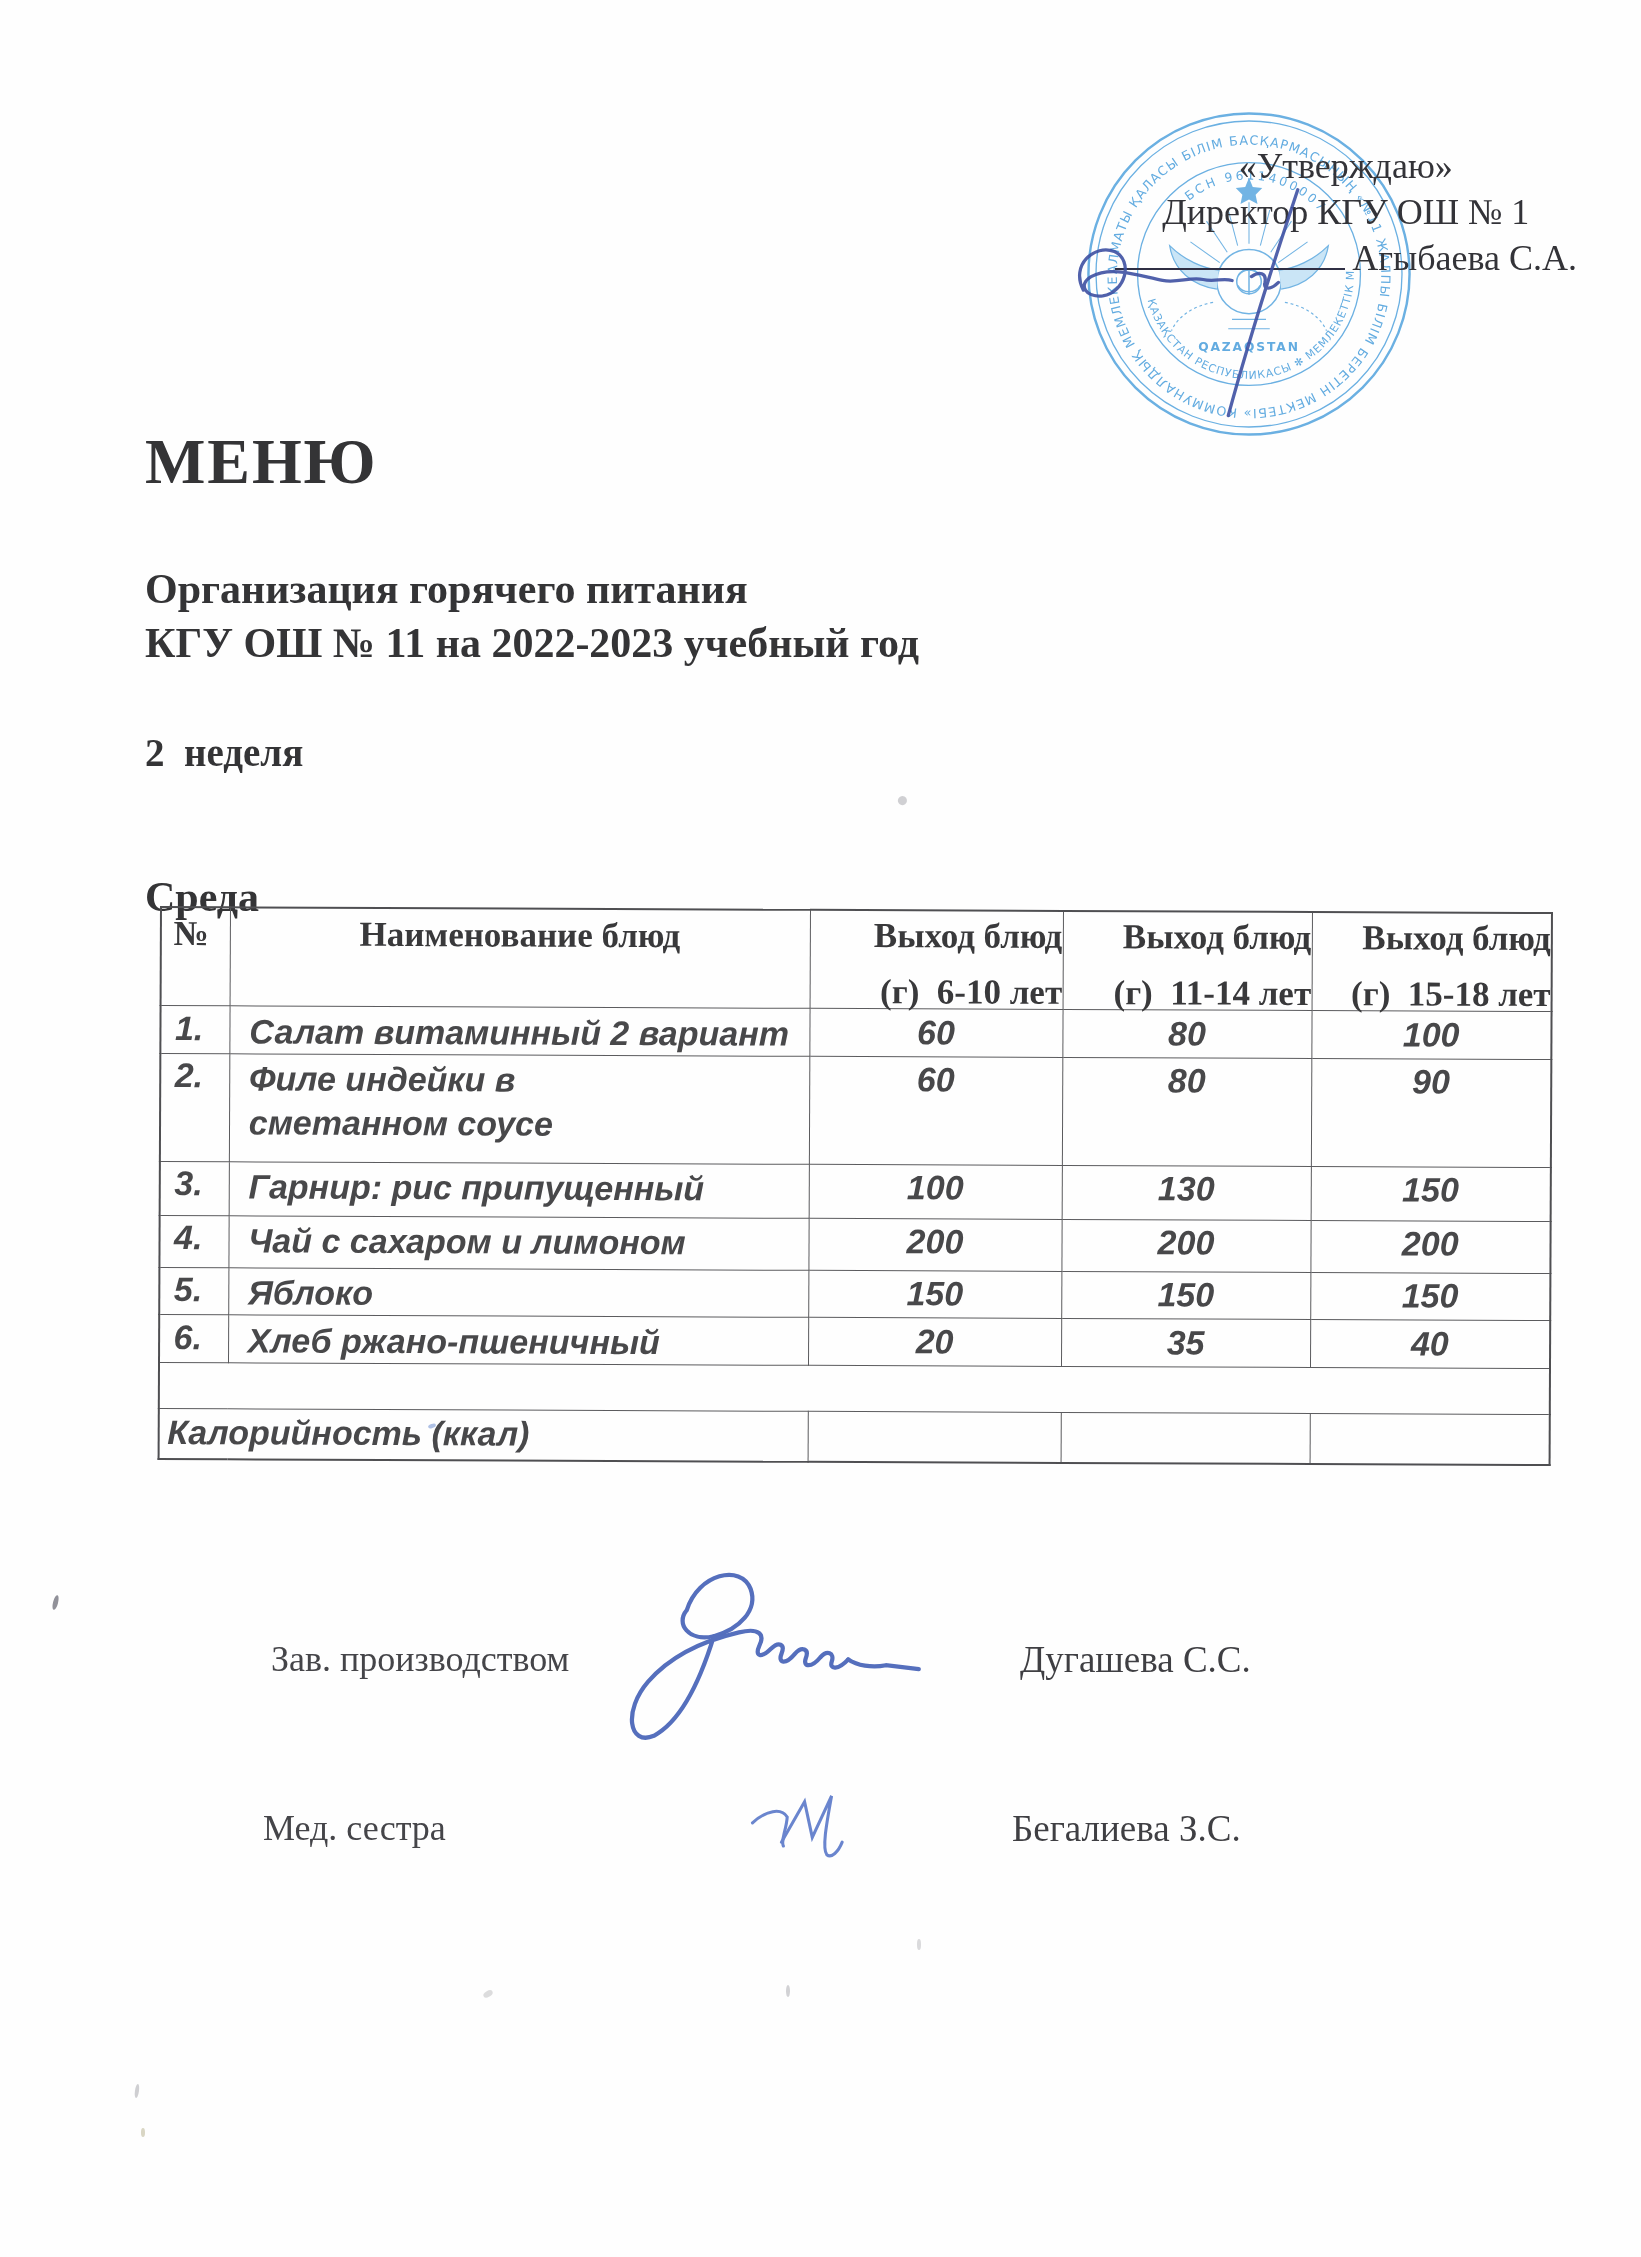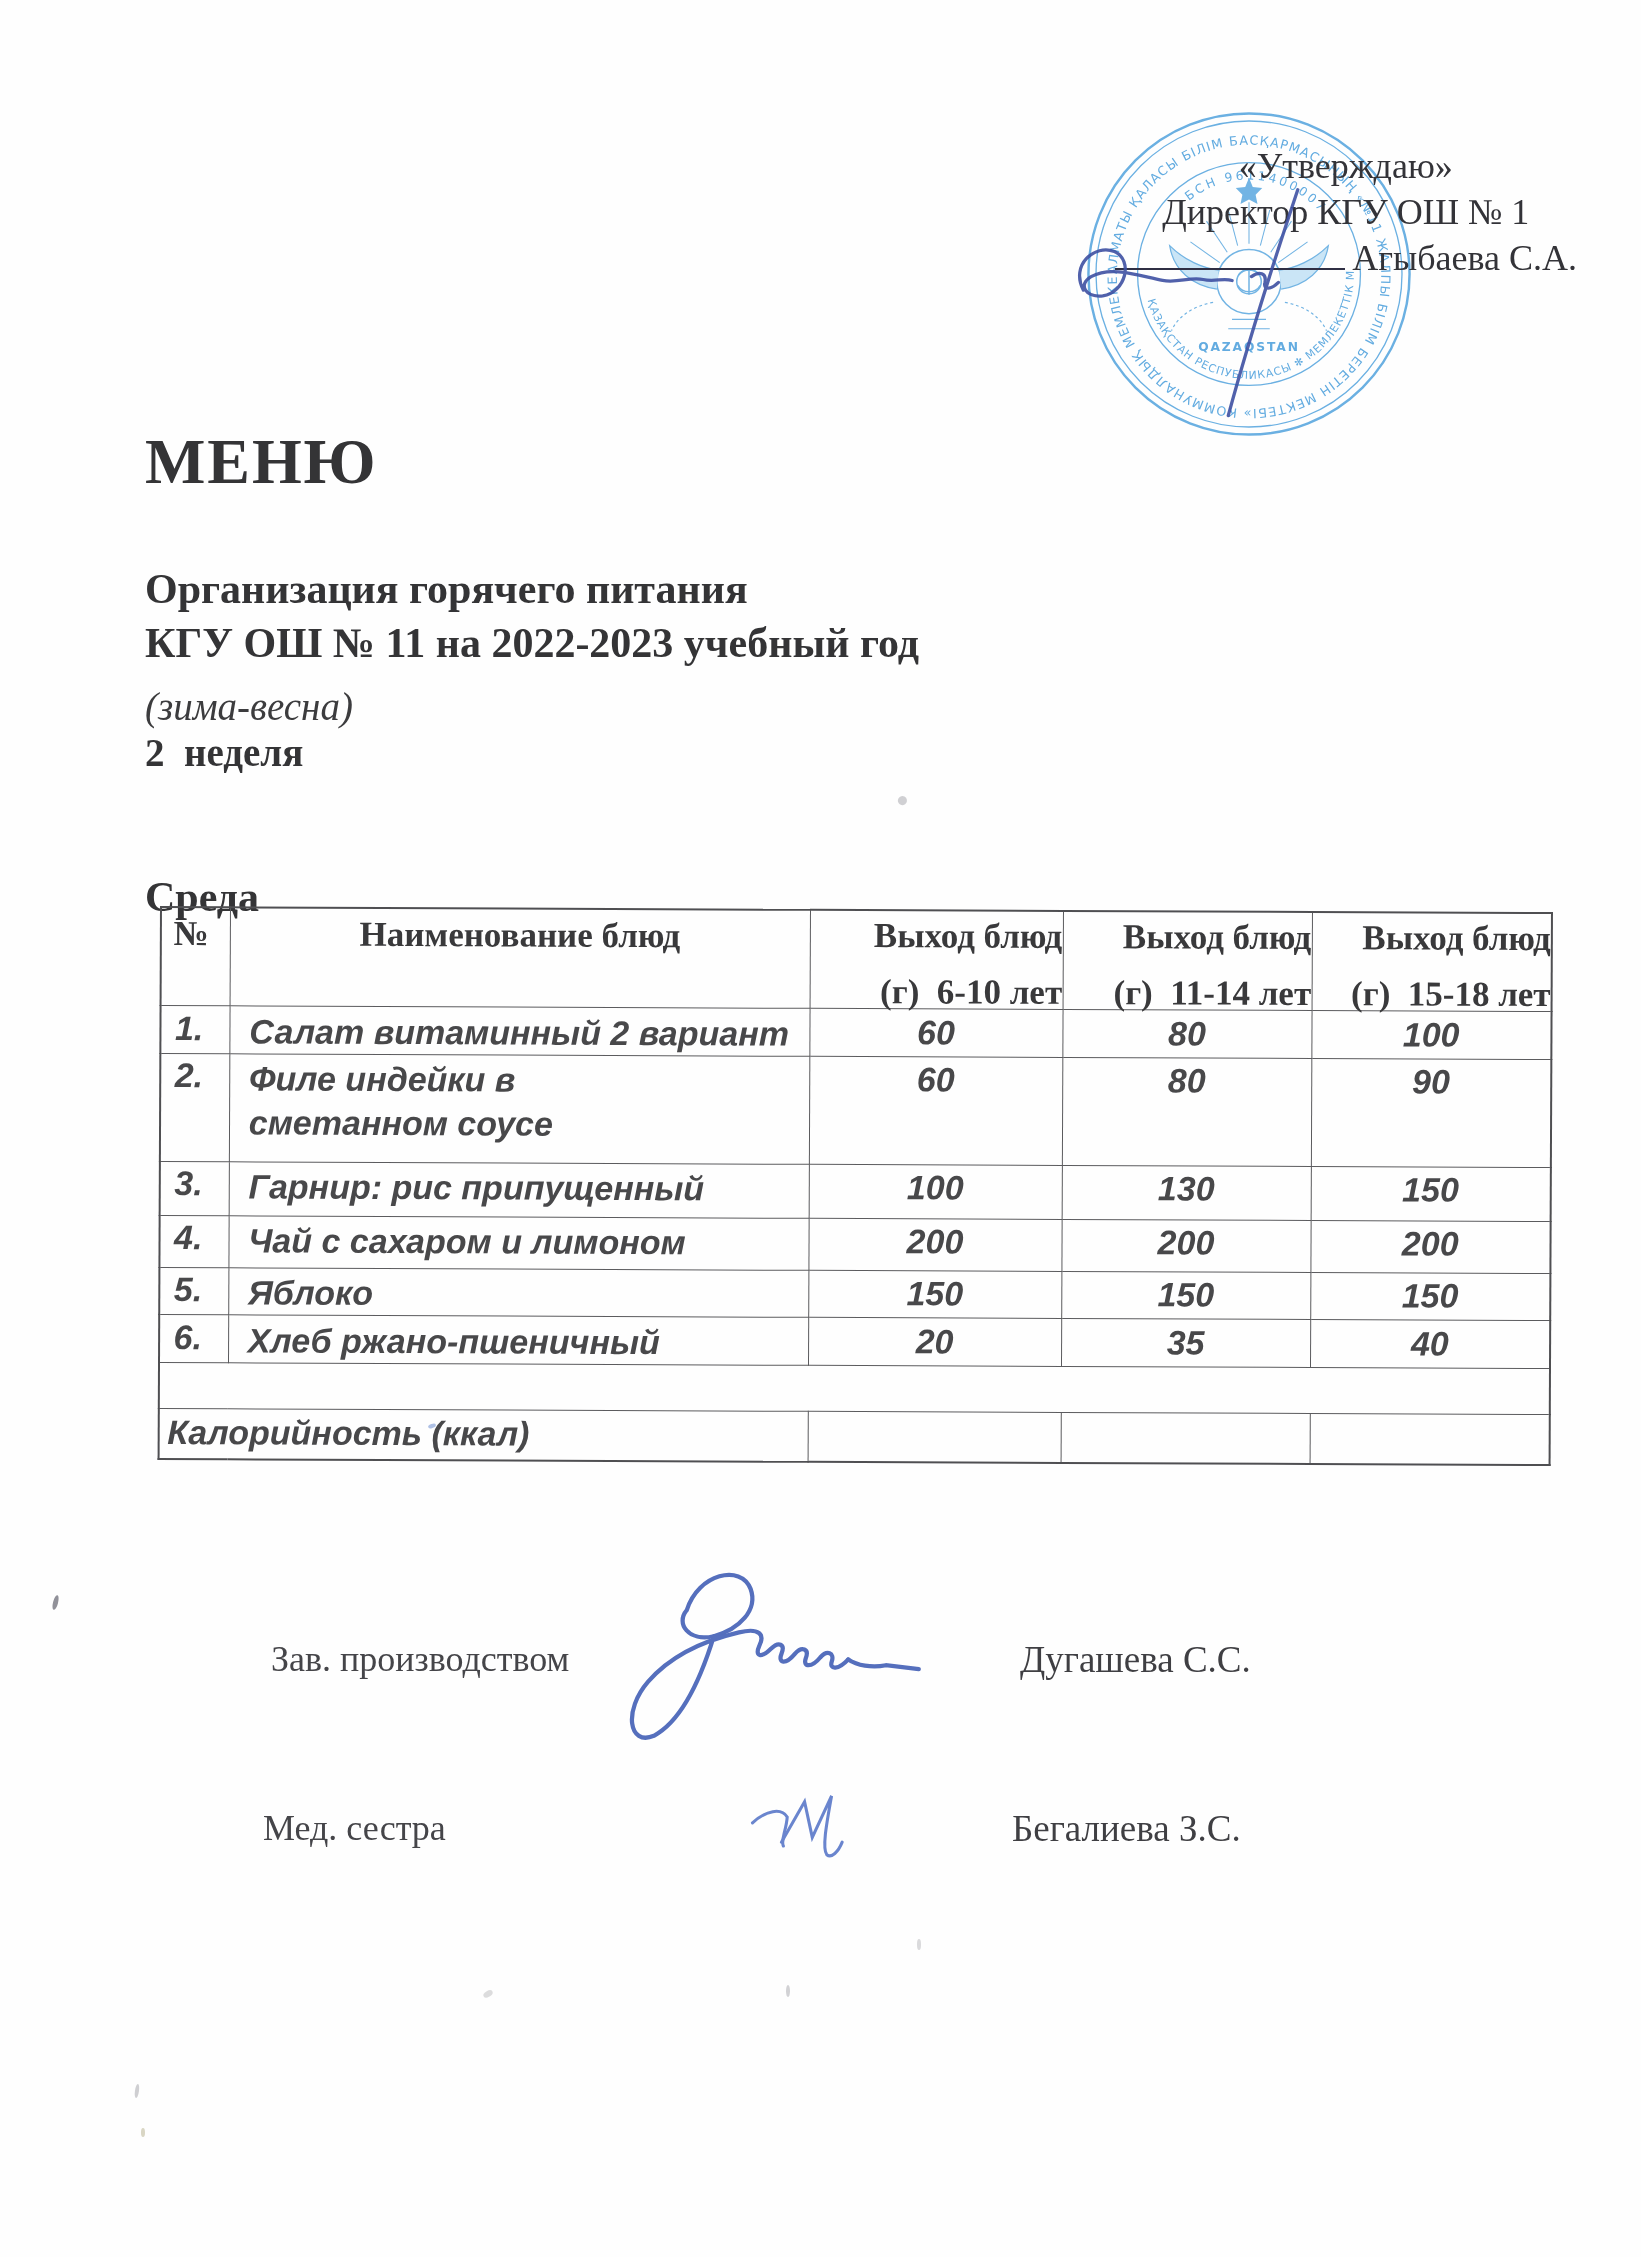--- a/index.html
+++ b/index.html
@@ -111,21 +111,20 @@
       <path d="M172,272 C190,206 218,116 244,38"></path>
       <path d="M196,128 C204,122 212,124 210,134 C208,142 216,142 224,134"></path>
     </g>
   </svg>
 
   <div class="center-col t-menu">МЕНЮ</div>
 
   <div class="center-col t-sub">
     <div>Организация горячего питания</div>
     <div>КГУ ОШ № 11 на 2022-2023 учебный год</div>
-    <div class="t-season">(зима-весна)</div>
   </div>
 
   <div class="center-col t-week">2  неделя</div>
   <div class="center-col t-day">Среда</div>
 
   <div class="tbl-wrap">
     <table>
       <colgroup>
         <col style="width:69px">
           <col style="width:580px">

